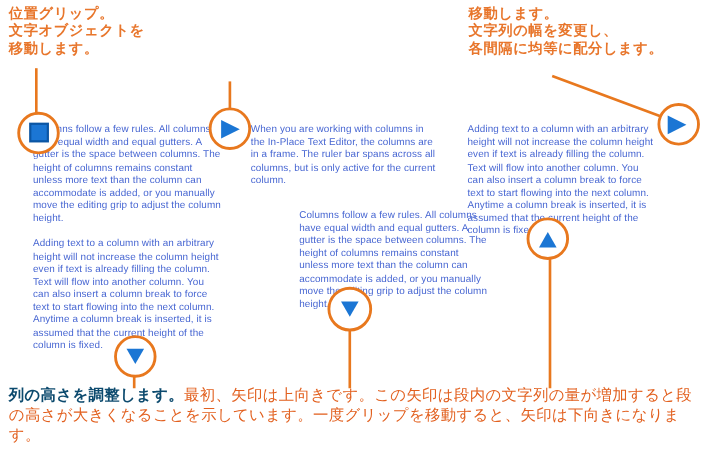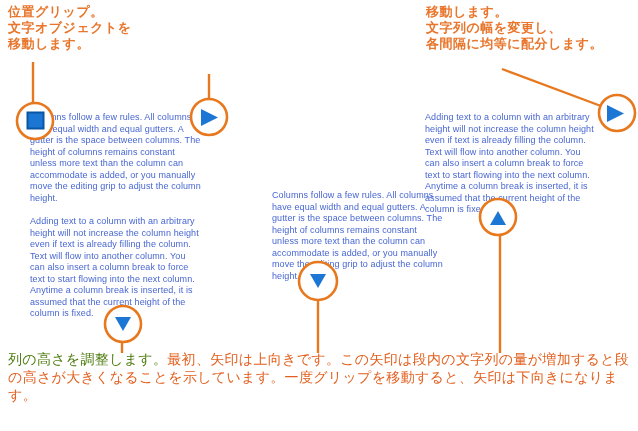--- a/index.html
+++ b/index.html
@@ -13,21 +13,21 @@
   }
   .body-col{
     position:absolute;font-size:9px;line-height:11.5px;color:#4766d2;
     white-space:pre-line;width:205px;letter-spacing:.1px;
   }
   .footnote{
     position:absolute;left:8px;top:350px;width:626px;
     font-size:14px;line-height:18px;color:#e2601f;white-space:pre-line;
     letter-spacing:.3px;
   }
-  .footnote b{font-weight:normal;color:#4d7c0f;}
+  .footnote b{font-weight:bold;color:#0c4a6e;}
   svg.overlay{position:absolute;left:0;top:0;pointer-events:none;}
 </style>
 </head>
 <body>
 
 <div class="canvas">
 
   <div class="jp-note" style="left:8px;top:4px;">位置グリップ。
 文字オブジェクトを
 移動します。</div>
@@ -45,20 +45,25 @@
 height.</div>
   <div class="body-col" style="left:30px;top:216px;">Adding text to a column with an arbitrary
 height will not increase the column height
 even if text is already filling the column.
 Text will flow into another column. You
 can also insert a column break to force
 text to start flowing into the next column.
 Anytime a column break is inserted, it is
 assumed that the current height of the
 column is fixed.</div>
+  <div class="body-col" style="left:228px;top:112px;width:196px;">When you are working with columns in
+the In-Place Text Editor, the columns are
+in a frame. The ruler bar spans across all
+columns, but is only active for the current
+column.</div>
   <div class="body-col" style="left:228px;top:190px;width:196px;margin-left:44px;">Columns follow a few rules. All columns
 have equal width and equal gutters. A
 gutter is the space between columns. The
 height of columns remains constant
 unless more text than the column can
 accommodate is added, or you manually
 move the editing grip to adjust the column
 height.</div>
   <div class="body-col" style="left:425px;top:112px;width:196px;">Adding text to a column with an arbitrary
 height will not increase the column height

